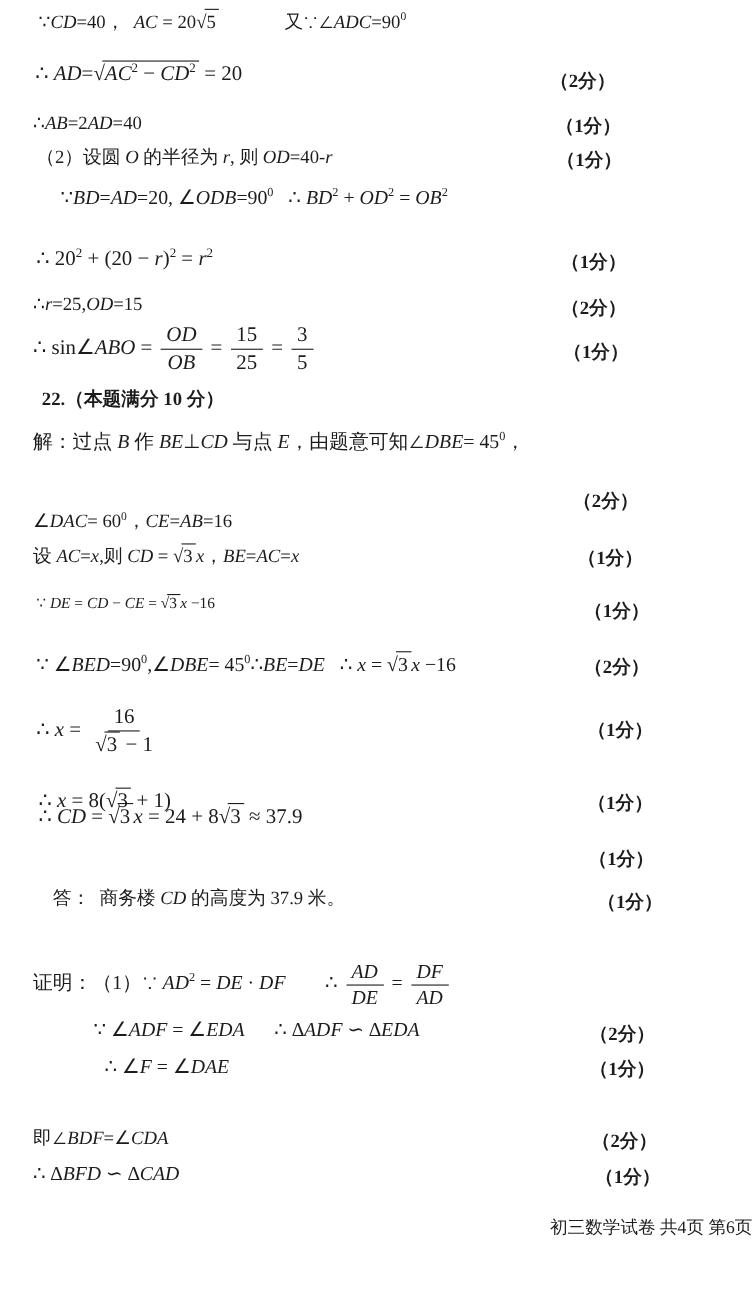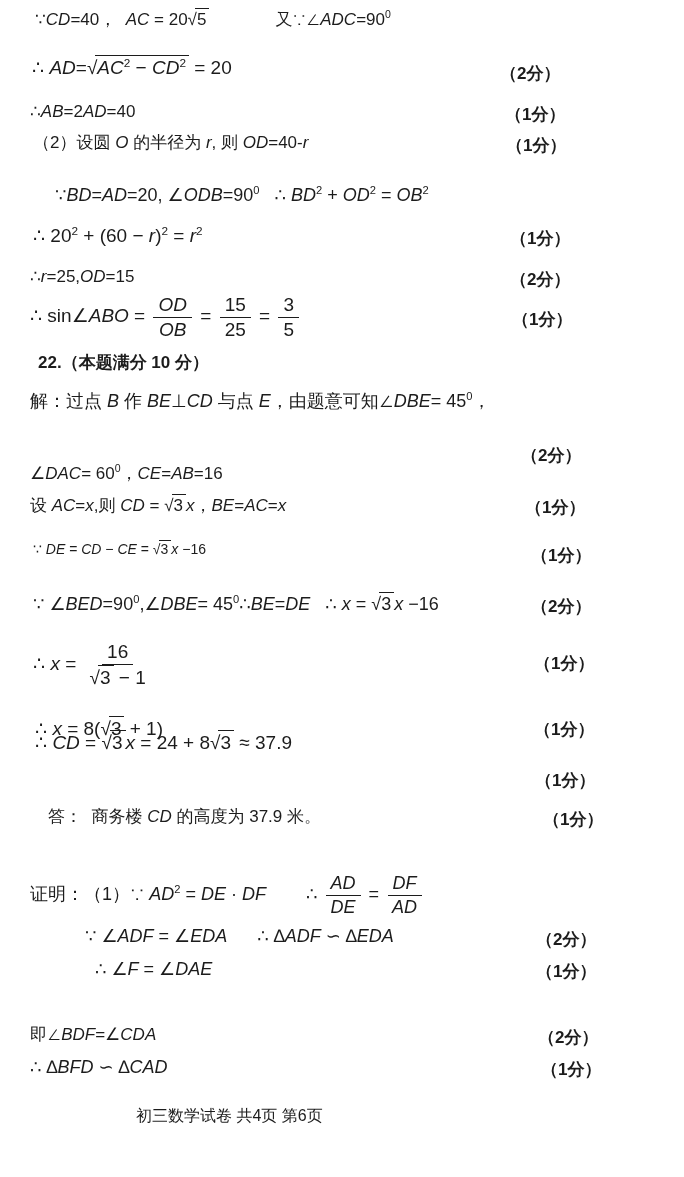--- a/index.html
+++ b/index.html
@@ -1,53 +1,53 @@
 <!DOCTYPE html>
 <html><head>
 <meta charset="utf-8">
 <style>
   html,body{margin:0;padding:0;background:#ffffff;}
   .page{
     position:relative;
     width:684px;height:1177px;
     background:#ffffff;
     color:#1c1c1c;
-    font-family:Liberation Sans, sans-serif;
+    font-family:Liberation Serif, serif;
     overflow:hidden;
   }
   .line{position:absolute;white-space:pre;line-height:1.25;}
   .line span{white-space:pre;}
   .it{font-style:italic;}
   .bold{font-weight:bold;}
   sup{font-size:62%;vertical-align:super;line-height:0;}
   
   .sqrt{display:inline-block;white-space:nowrap;}
   .rad{display:inline-block;margin-right:-2px;}
   .bar{display:inline-block;border-top:1.2px solid #1c1c1c;padding:0 3px 0 2px;}
   
   .frac{
     display:inline-flex;flex-direction:column;align-items:center;
     vertical-align:middle;text-align:center;line-height:1.25;margin:0 3px;
   }
   .fnum{border-bottom:1.2px solid #1c1c1c;padding:0 5px;}
   .fden{padding:0 5px;}
   .score{position:absolute;font-weight:bold;font-size:17px;white-space:pre;}
-  .footer{position:absolute;text-align:left;font-size:16px;}
+  .footer{position:absolute;text-align:right;font-size:16px;}
 </style>
 </head>
 <body>
 
 <div class="page">
 
   <div class="line" style="top:8px;left:35px;font-size:17px;"><span>∵</span><span class="it">CD</span><span>=40，  </span><span class="it">AC</span><span> = 20</span><span class="sqrt"><span class="rad">√</span><span class="bar"><span>5</span></span></span><span>              </span><span>又∵∠</span><span class="it">ADC</span><span>=90</span><sup>0</sup></div>
   <div class="line" style="top:55px;left:32px;font-size:19px;"><span>∴ </span><span class="it">AD</span><span>=</span><span class="sqrt"><span class="rad">√</span><span class="bar"><span class="it">AC</span><sup>2</sup><span> − </span><span class="it">CD</span><sup>2</sup></span></span><span> = 20</span></div>
   <div class="line" style="top:101px;left:30px;font-size:17px;"><span>∴</span><span class="it">AB</span><span>=2</span><span class="it">AD</span><span>=40</span></div>
   <div class="line" style="top:132px;left:33px;font-size:17px;"><span>（2）设圆 </span><span class="it">O</span><span> 的半径为 </span><span class="it">r</span><span>, 则 </span><span class="it">OD</span><span>=40-</span><span class="it">r</span></div>
-  <div class="line" style="top:184px;left:55px;font-size:18px;"><span>∵</span><span class="it">BD</span><span>=</span><span class="it">AD</span><span>=20, ∠</span><span class="it">ODB</span><span>=90</span><sup>0</sup><span>   ∴ </span><span class="it">BD</span><sup>2</sup><span> + </span><span class="it">OD</span><sup>2</sup><span> = </span><span class="it">OB</span><sup>2</sup></div>
-  <div class="line" style="top:224px;left:33px;font-size:19px;"><span>∴ 20</span><sup>2</sup><span> + (60 − </span><span class="it">r</span><span>)</span><sup>2</sup><span> = </span><span class="it">r</span><sup>2</sup></div>
+  <div class="line" style="top:168px;left:55px;font-size:18px;"><span>∵</span><span class="it">BD</span><span>=</span><span class="it">AD</span><span>=20, ∠</span><span class="it">ODB</span><span>=90</span><sup>0</sup><span>   ∴ </span><span class="it">BD</span><sup>2</sup><span> + </span><span class="it">OD</span><sup>2</sup><span> = </span><span class="it">OB</span><sup>2</sup></div>
+  <div class="line" style="top:224px;left:33px;font-size:19px;"><span>∴ 20</span><sup>2</sup><span> + (20 − </span><span class="it">r</span><span>)</span><sup>2</sup><span> = </span><span class="it">r</span><sup>2</sup></div>
   <div class="line" style="top:266px;left:30px;font-size:17px;"><span>∴</span><span class="it">r</span><span>=25,</span><span class="it">OD</span><span>=15</span></div>
   <div class="line" style="top:293px;left:30px;font-size:19px;"><span>∴ sin∠</span><span class="it">ABO</span><span> = </span><span class="frac"><span class="fnum"><span class="it">OD</span></span><span class="fden"><span class="it">OB</span></span></span><span> = </span><span class="frac"><span class="fnum"><span>15</span></span><span class="fden"><span>25</span></span></span><span> = </span><span class="frac"><span class="fnum"><span>3</span></span><span class="fden"><span>5</span></span></span></div>
 
   <div class="line bold" style="top:352px;left:38px;font-size:17px;">22.（本题满分 10 分）</div>
 
   <div class="line" style="top:390px;left:30px;font-size:18px;"><span>解：过点 </span><span class="it">B</span><span> 作 </span><span class="it">BE</span><span>⊥</span><span class="it">CD</span><span> 与点 </span><span class="it">E</span><span>，由题意可知∠</span><span class="it">DBE</span><span>= 45</span><sup>0</sup><span>，</span></div>
   <div class="line" style="top:442px;left:30px;font-size:17px;margin-top:21px;"><span>∠</span><span class="it">DAC</span><span>= 60</span><sup>0</sup><span>，</span><span class="it">CE</span><span>=</span><span class="it">AB</span><span>=16</span></div>
   <div class="line" style="top:494px;left:30px;font-size:17px;"><span>设 </span><span class="it">AC</span><span>=</span><span class="it">x</span><span>,则 </span><span class="it">CD</span><span> = </span><span class="sqrt"><span class="rad">√</span><span class="bar"><span>3</span></span></span><span class="it">x</span><span>，</span><span class="it">BE</span><span>=</span><span class="it">AC</span><span>=</span><span class="it">x</span></div>
   <div class="line" style="top:540px;left:33px;font-size:14px;"><span>∵ </span><span class="it">DE</span><span> = </span><span class="it">CD</span><span> − </span><span class="it">CE</span><span> = </span><span class="sqrt"><span class="rad">√</span><span class="bar"><span>3</span></span></span><span class="it">x</span><span> −16</span></div>
   <div class="line" style="top:592px;left:33px;font-size:18px;"><span>∵ ∠</span><span class="it">BED</span><span>=90</span><sup>0</sup><span>,∠</span><span class="it">DBE</span><span>= 45</span><sup>0</sup><span>∴</span><span class="it">BE</span><span>=</span><span class="it">DE</span><span>   ∴ </span><span class="it">x</span><span> = </span><span class="sqrt"><span class="rad">√</span><span class="bar"><span>3</span></span></span><span class="it">x</span><span> −16</span></div>

